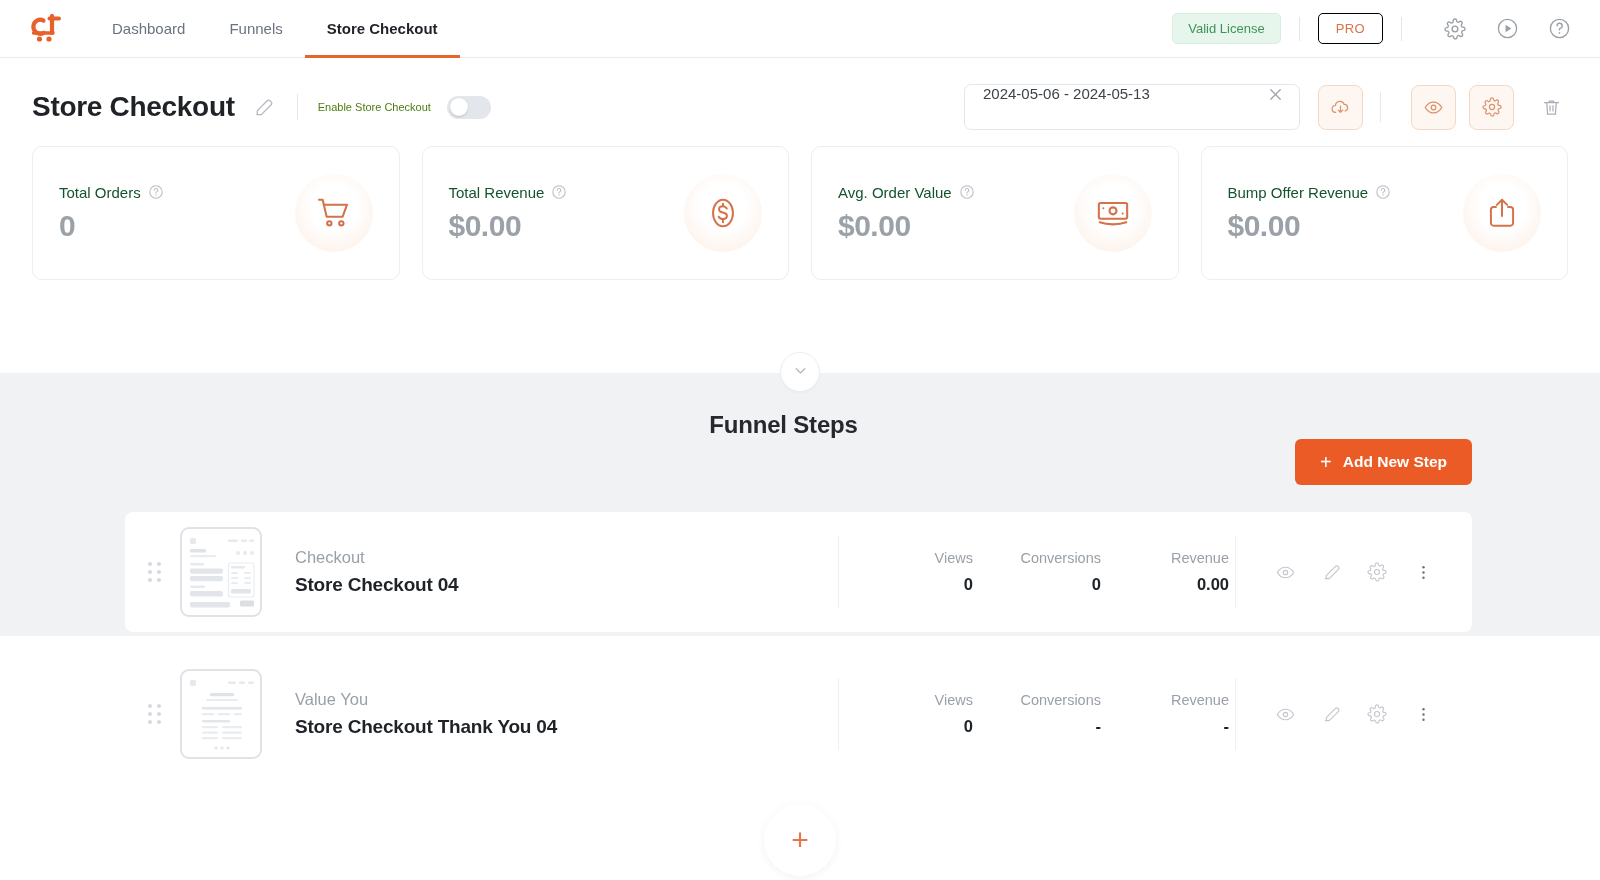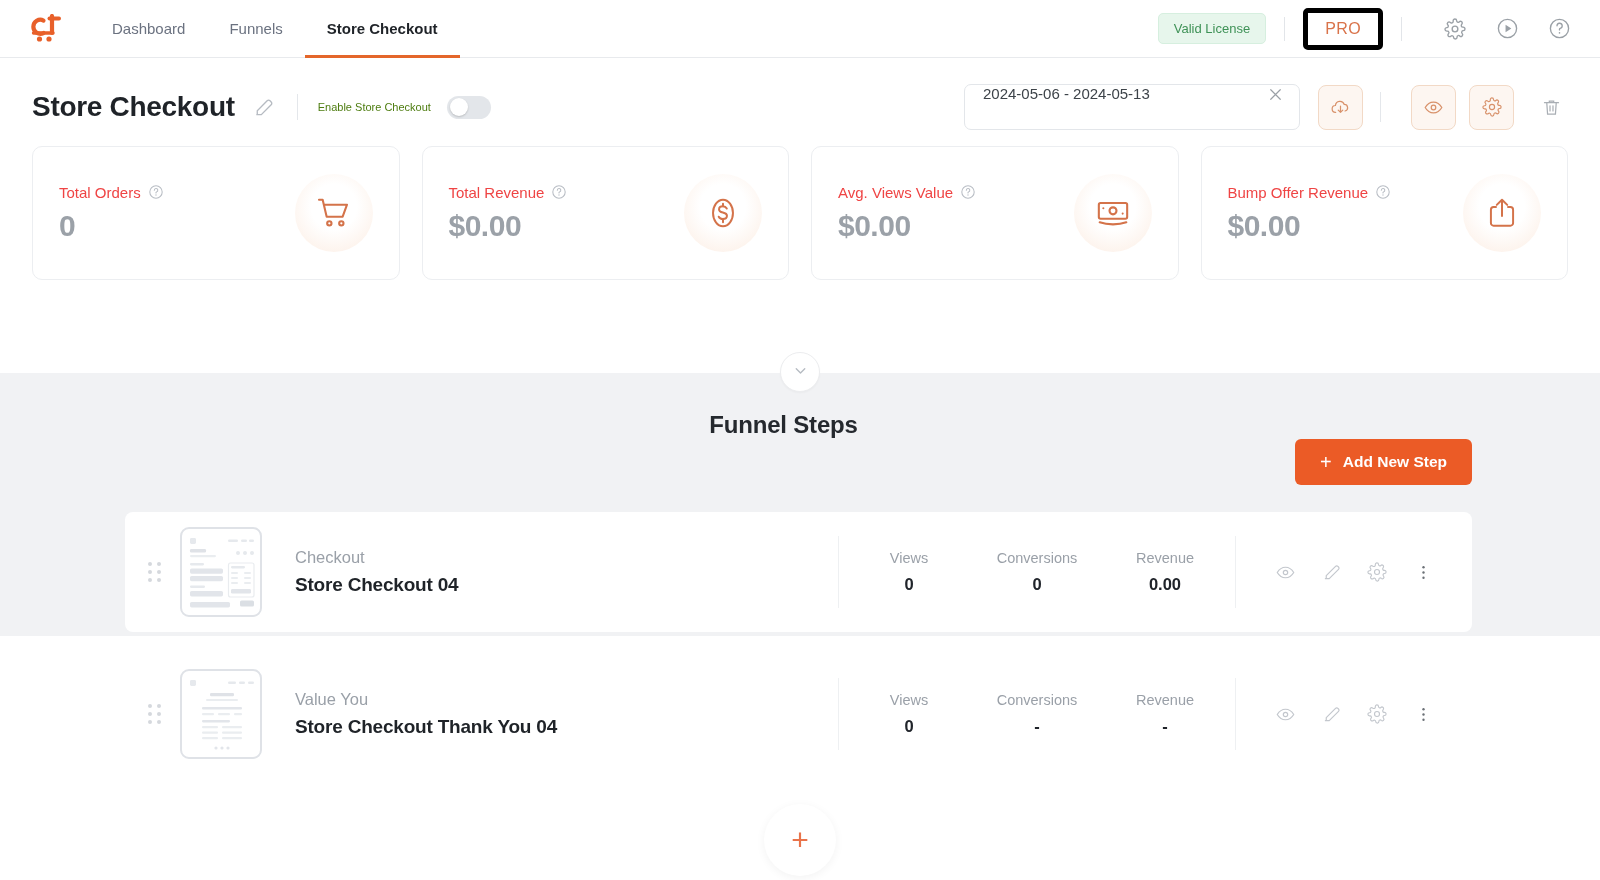--- a/index.html
+++ b/index.html
@@ -29,21 +29,21 @@
     content:""; position:absolute; left:0; right:0; bottom:0; height:3px; background:#e4662a;
   }
   .nav-right { margin-left:auto; display:flex; align-items:center; gap:0; }
   .license-badge {
     background:#e7f6ec; color:#3f9257; font-size:13px;
     padding:7px 15px; border-radius:5px; white-space:nowrap;
     border:1px solid #d6efdf;
   }
   .vsep { width:1px; height:24px; background:#e2e5e9; margin:0 18px; }
   .pro-badge {
-    border:5px solid #000000; color:#d9734a; font-size:16px; letter-spacing:.4px;
+    border:1px solid #000000; color:#d9734a; font-size:13px; letter-spacing:.4px;
     padding:7px 17px; border-radius:5px; background:#fff; cursor:pointer;
   }
   .icon-btn-plain {
     width:34px; height:34px; display:flex; align-items:center; justify-content:center;
     cursor:pointer; margin-left:18px; color:#9aa0a6;
   }
 
   
   .titlebar { display:flex; align-items:center; padding:26px 32px 0 32px; height:72px; }
   .page-title { font-size:28px; font-weight:700; color:#1f2328; letter-spacing:-.3px; }
@@ -80,21 +80,21 @@
     justify-content:center; color:#a9aeb4; cursor:pointer;
   }
 
   
   .stats { display:flex; gap:22px; padding:16px 32px 0 32px; }
   .stat-card {
     flex:1; height:134px; border:1px solid #eceef1; border-radius:10px; background:#fff;
     display:flex; align-items:center; padding:0 26px; position:relative; overflow:hidden;
   }
   .stat-left { display:flex; flex-direction:column; justify-content:center; }
-  .stat-label { font-size:15px; color:#ef4444; display:flex; align-items:center; gap:7px; }
+  .stat-label { font-size:15px; color:#14532d; display:flex; align-items:center; gap:7px; }
   .stat-value { font-size:30px; font-weight:600; color:#9ba1a8; margin-top:8px; letter-spacing:-.5px;}
   .stat-icon-wrap {
     margin-left:auto; width:78px; height:78px; border-radius:50%;
     background:radial-gradient(circle at 50% 42%, #ffffff 38%, #fdf3ec 78%, #fff 100%);
     display:flex; align-items:center; justify-content:center; color:#d4734a;
   }
   .q-mark { color:#b8bdc4; display:inline-flex; }
 
   
   .collapse-wrap {
@@ -137,21 +137,21 @@
     background:#fff; padding:7px 6px; overflow:hidden;
   }
   .step-text { margin-left:33px; display:flex; flex-direction:column; gap:7px; }
   .step-type { font-size:16.5px; color:#9aa0a8; }
   .step-name { font-size:19px; font-weight:700; color:#1f2328; letter-spacing:-.2px;}
   .metrics {
     margin-left:auto; display:flex; align-items:center; gap:0;
     border-left:1px solid #eef0f2; border-right:1px solid #eef0f2;
     height:72px; padding:0 6px;
   }
-  .metric { width:128px; text-align:center; }
+  .metric { width:128px; text-align:right; }
   .metric .mlabel { font-size:14.5px; color:#9aa0a8; }
   .metric .mval { font-size:16.5px; color:#20242a; font-weight:600; margin-top:9px; }
   .row-actions { display:flex; align-items:center; gap:0; padding-left:26px; }
   .row-act {
     width:46px; height:40px; display:flex; align-items:center; justify-content:center;
     color:#c3c7cd; cursor:pointer;
   }
 
   .add-fab-wrap { display:flex; justify-content:center; margin-top:30px; }
   .add-fab {
@@ -313,21 +313,21 @@
           <ellipse cx="12" cy="12" rx="6.3" ry="8.4"></ellipse>
           <path d="M14.4 9.2c-.5-.9-1.4-1.4-2.5-1.4-1.4 0-2.4.8-2.4 1.95s.9 1.6 2.4 1.95c1.6.36 2.6.8 2.6 2.05 0 1.2-1.1 2.05-2.6 2.05-1.2 0-2.1-.5-2.6-1.45"></path>
           <path d="M12 6.1v1.7M12 16.2v1.7"></path>
         </svg>
       </div>
     </div>
 
     <div class="stat-card">
       <div class="stat-left">
         <div class="stat-label">
-          <span>Avg. Views Value</span>
+          <span>Avg. Order Value</span>
           <span class="q-mark">
             <svg width="16" height="16" viewBox="0 0 24 24" fill="none" stroke="currentColor" stroke-width="1.6">
               <circle cx="12" cy="12" r="9.3"></circle>
               <path d="M9.5 9.3a2.6 2.6 0 1 1 3.2 2.55c-.5.14-.7.5-.7 1v.5" stroke-linecap="round"></path>
               <circle cx="12" cy="16.5" r=".95" fill="currentColor" stroke="none"></circle>
             </svg>
           </span>
         </div>
         <div class="stat-value">$0.00</div>
       </div>

